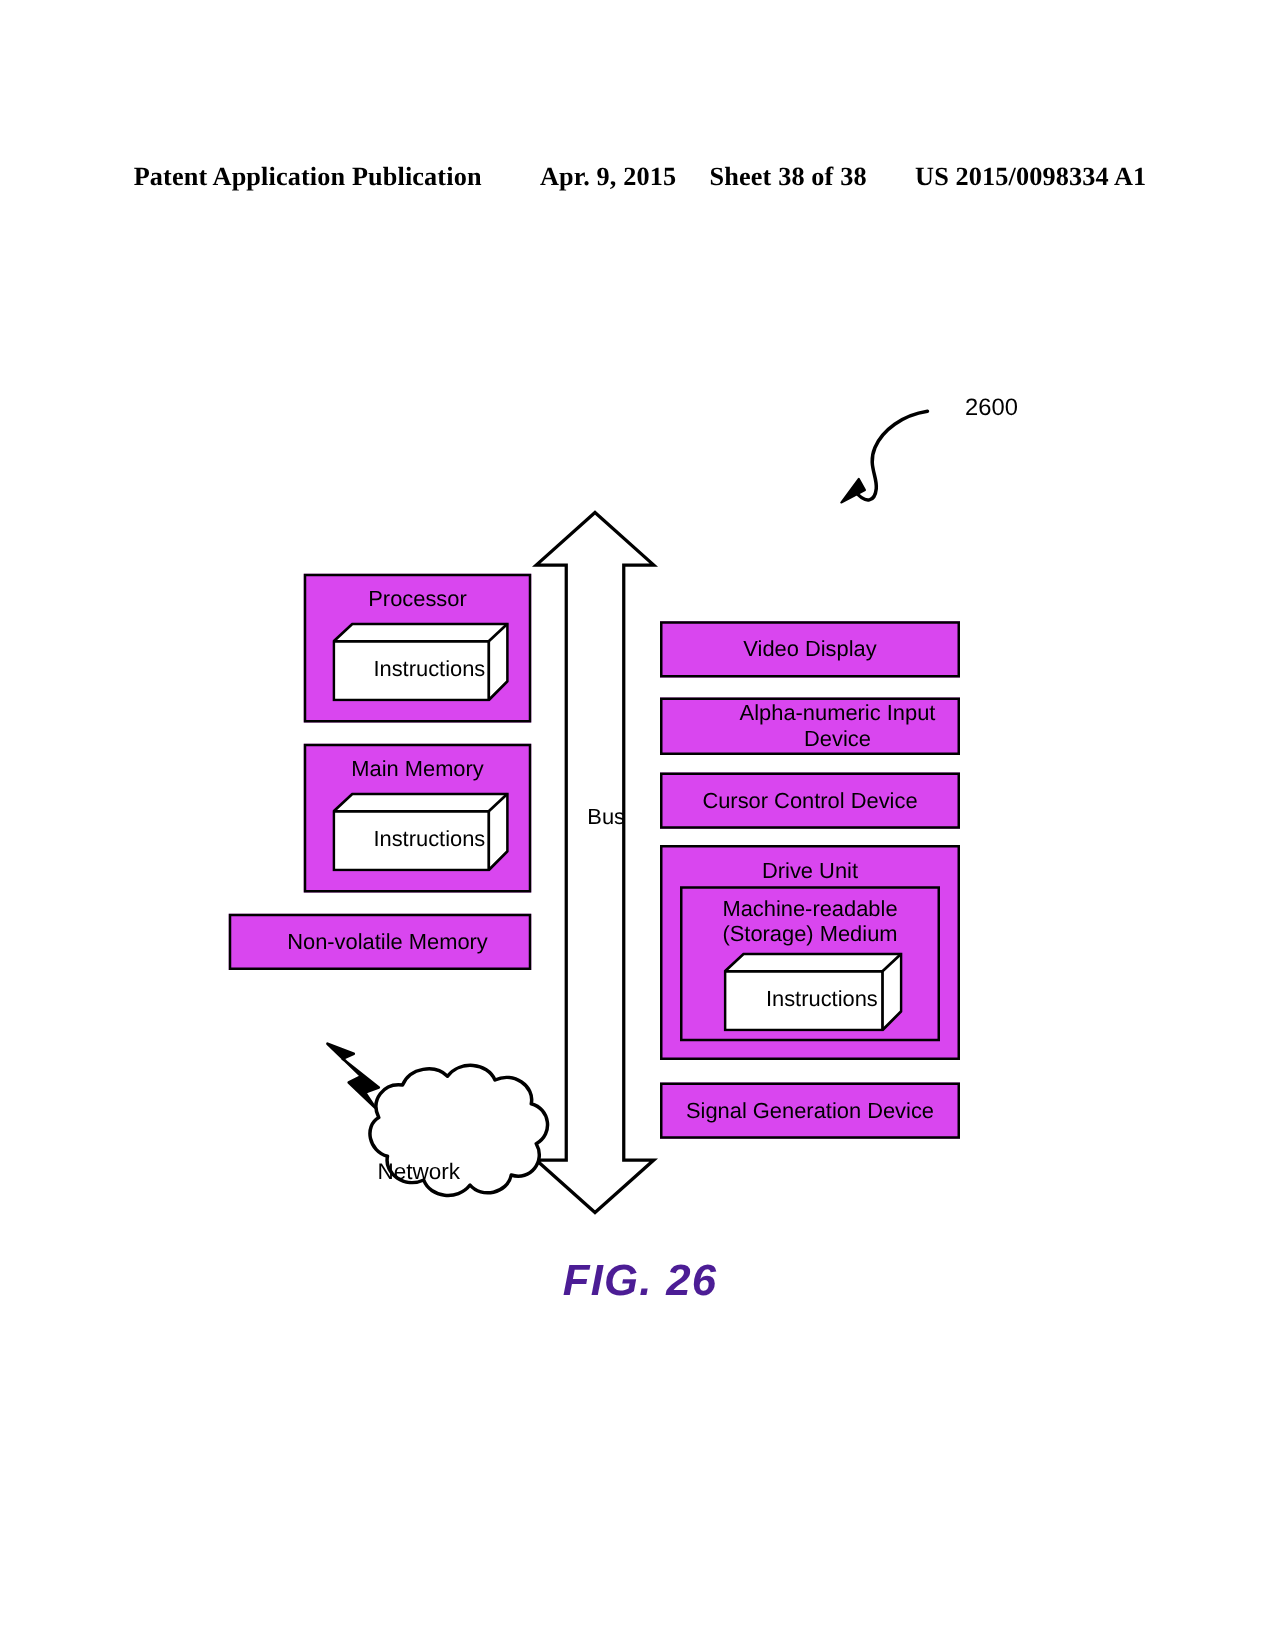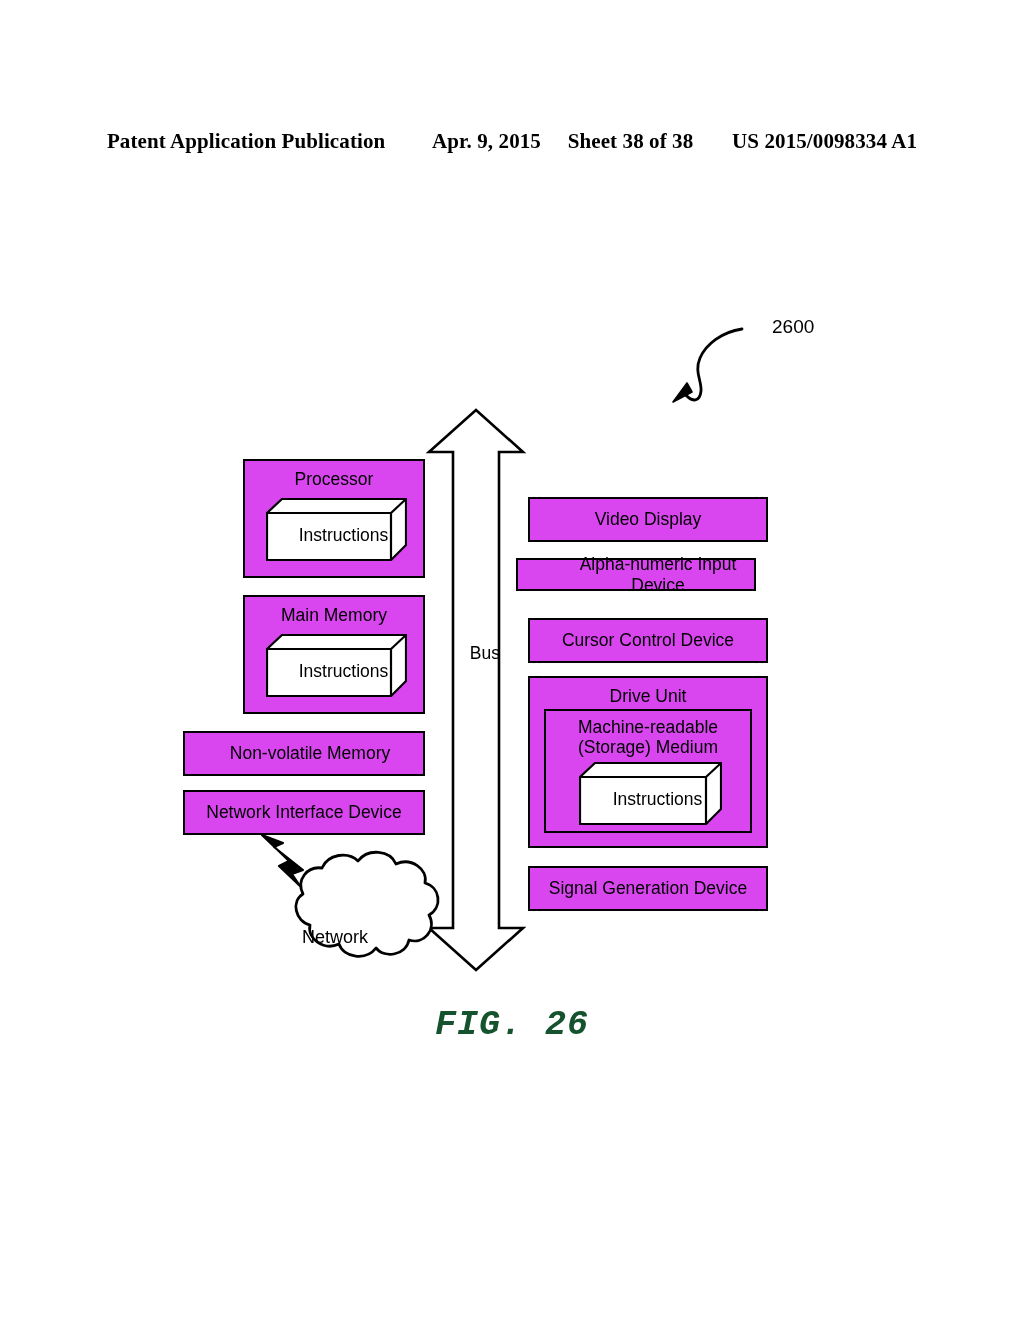--- a/index.html
+++ b/index.html
@@ -132,26 +132,26 @@
     color: #000;
   }
 
   
   #fig-caption {
     position: absolute;
     left: 0;
     top: 1005px;
     width: 1024px;
     text-align: center;
-    font-family: Liberation Mono, monospace;
+    font-family: Liberation Sans, sans-serif;
     font-style: italic;
     font-weight: bold;
     font-size: 35px;
     letter-spacing: 1px;
-    color: #14532d;
+    color: #4c1d95;
   }
 </style>
 </head>
 <body>
 
 <div class="page-header">
   <span class="seg">Patent Application Publication</span>
   <span class="gap-lg"></span>
   <span class="seg">Apr. 9, 2015</span>
   <span class="gap-sm"></span>
@@ -233,29 +233,26 @@
         <path d="M 125 15 L 140 1" fill="none" stroke="#000000" stroke-width="2.2"></path>
       </svg>
       <div class="cube-text">Instructions</div>
     </div>
   </div>
 
   <div class="blk simple-blk" style="left:183px; top:731px; width:242px; height:45px;padding-left:12px;">
     <div class="blk-label">Non-volatile Memory</div>
   </div>
 
-  <div class="blk simple-blk" style="left:183px; top:790px; width:242px; height:45px;">
-    <div class="blk-label">Network Interface Device</div>
-  </div>
 
   <div class="blk simple-blk" style="left:528px; top:497px; width:240px; height:45px;">
     <div class="blk-label">Video Display</div>
   </div>
 
-  <div class="blk simple-blk" style="left:516px; top:558px; width:240px; height:33px;padding-left:44px;">
+  <div class="blk simple-blk" style="left:528px; top:558px; width:240px; height:46px;padding-left:44px;">
     <div class="blk-label">Alpha-numeric Input Device</div>
   </div>
 
   <div class="blk simple-blk" style="left:528px; top:618px; width:240px; height:45px;">
     <div class="blk-label">Cursor Control Device</div>
   </div>
 
   <div class="blk container-blk" style="left:528px; top:676px; width:240px; height:172px;">
     <div class="blk-label">Drive Unit</div>
 

